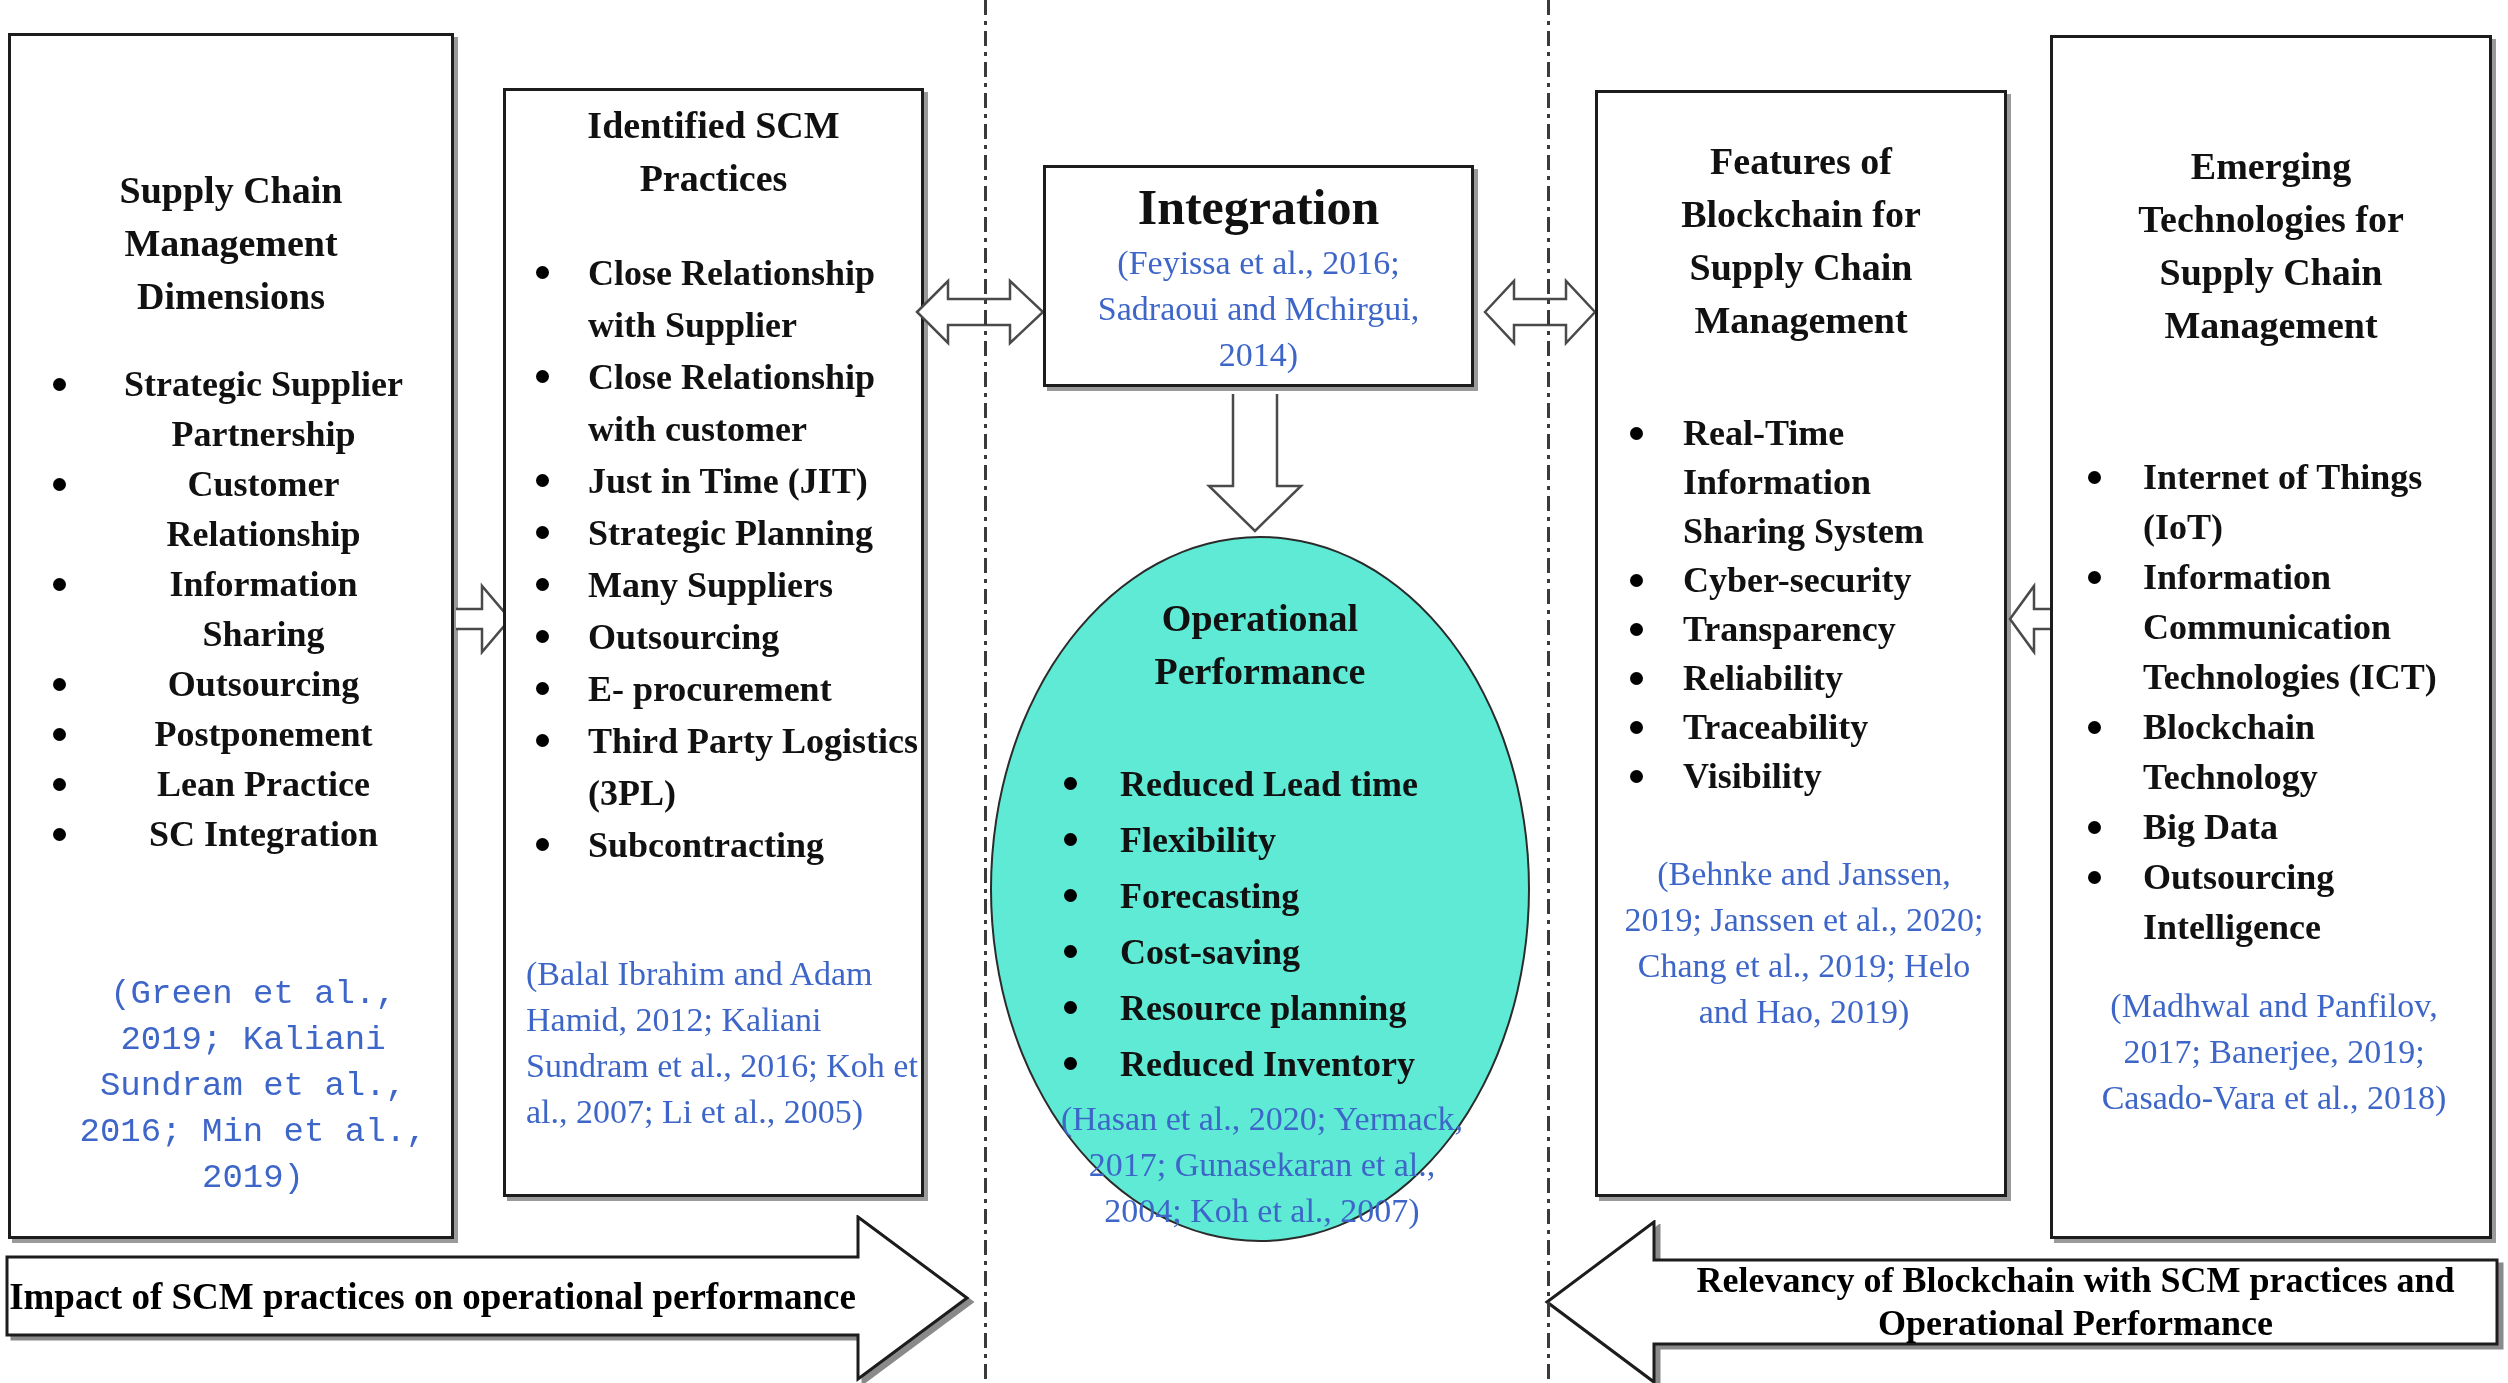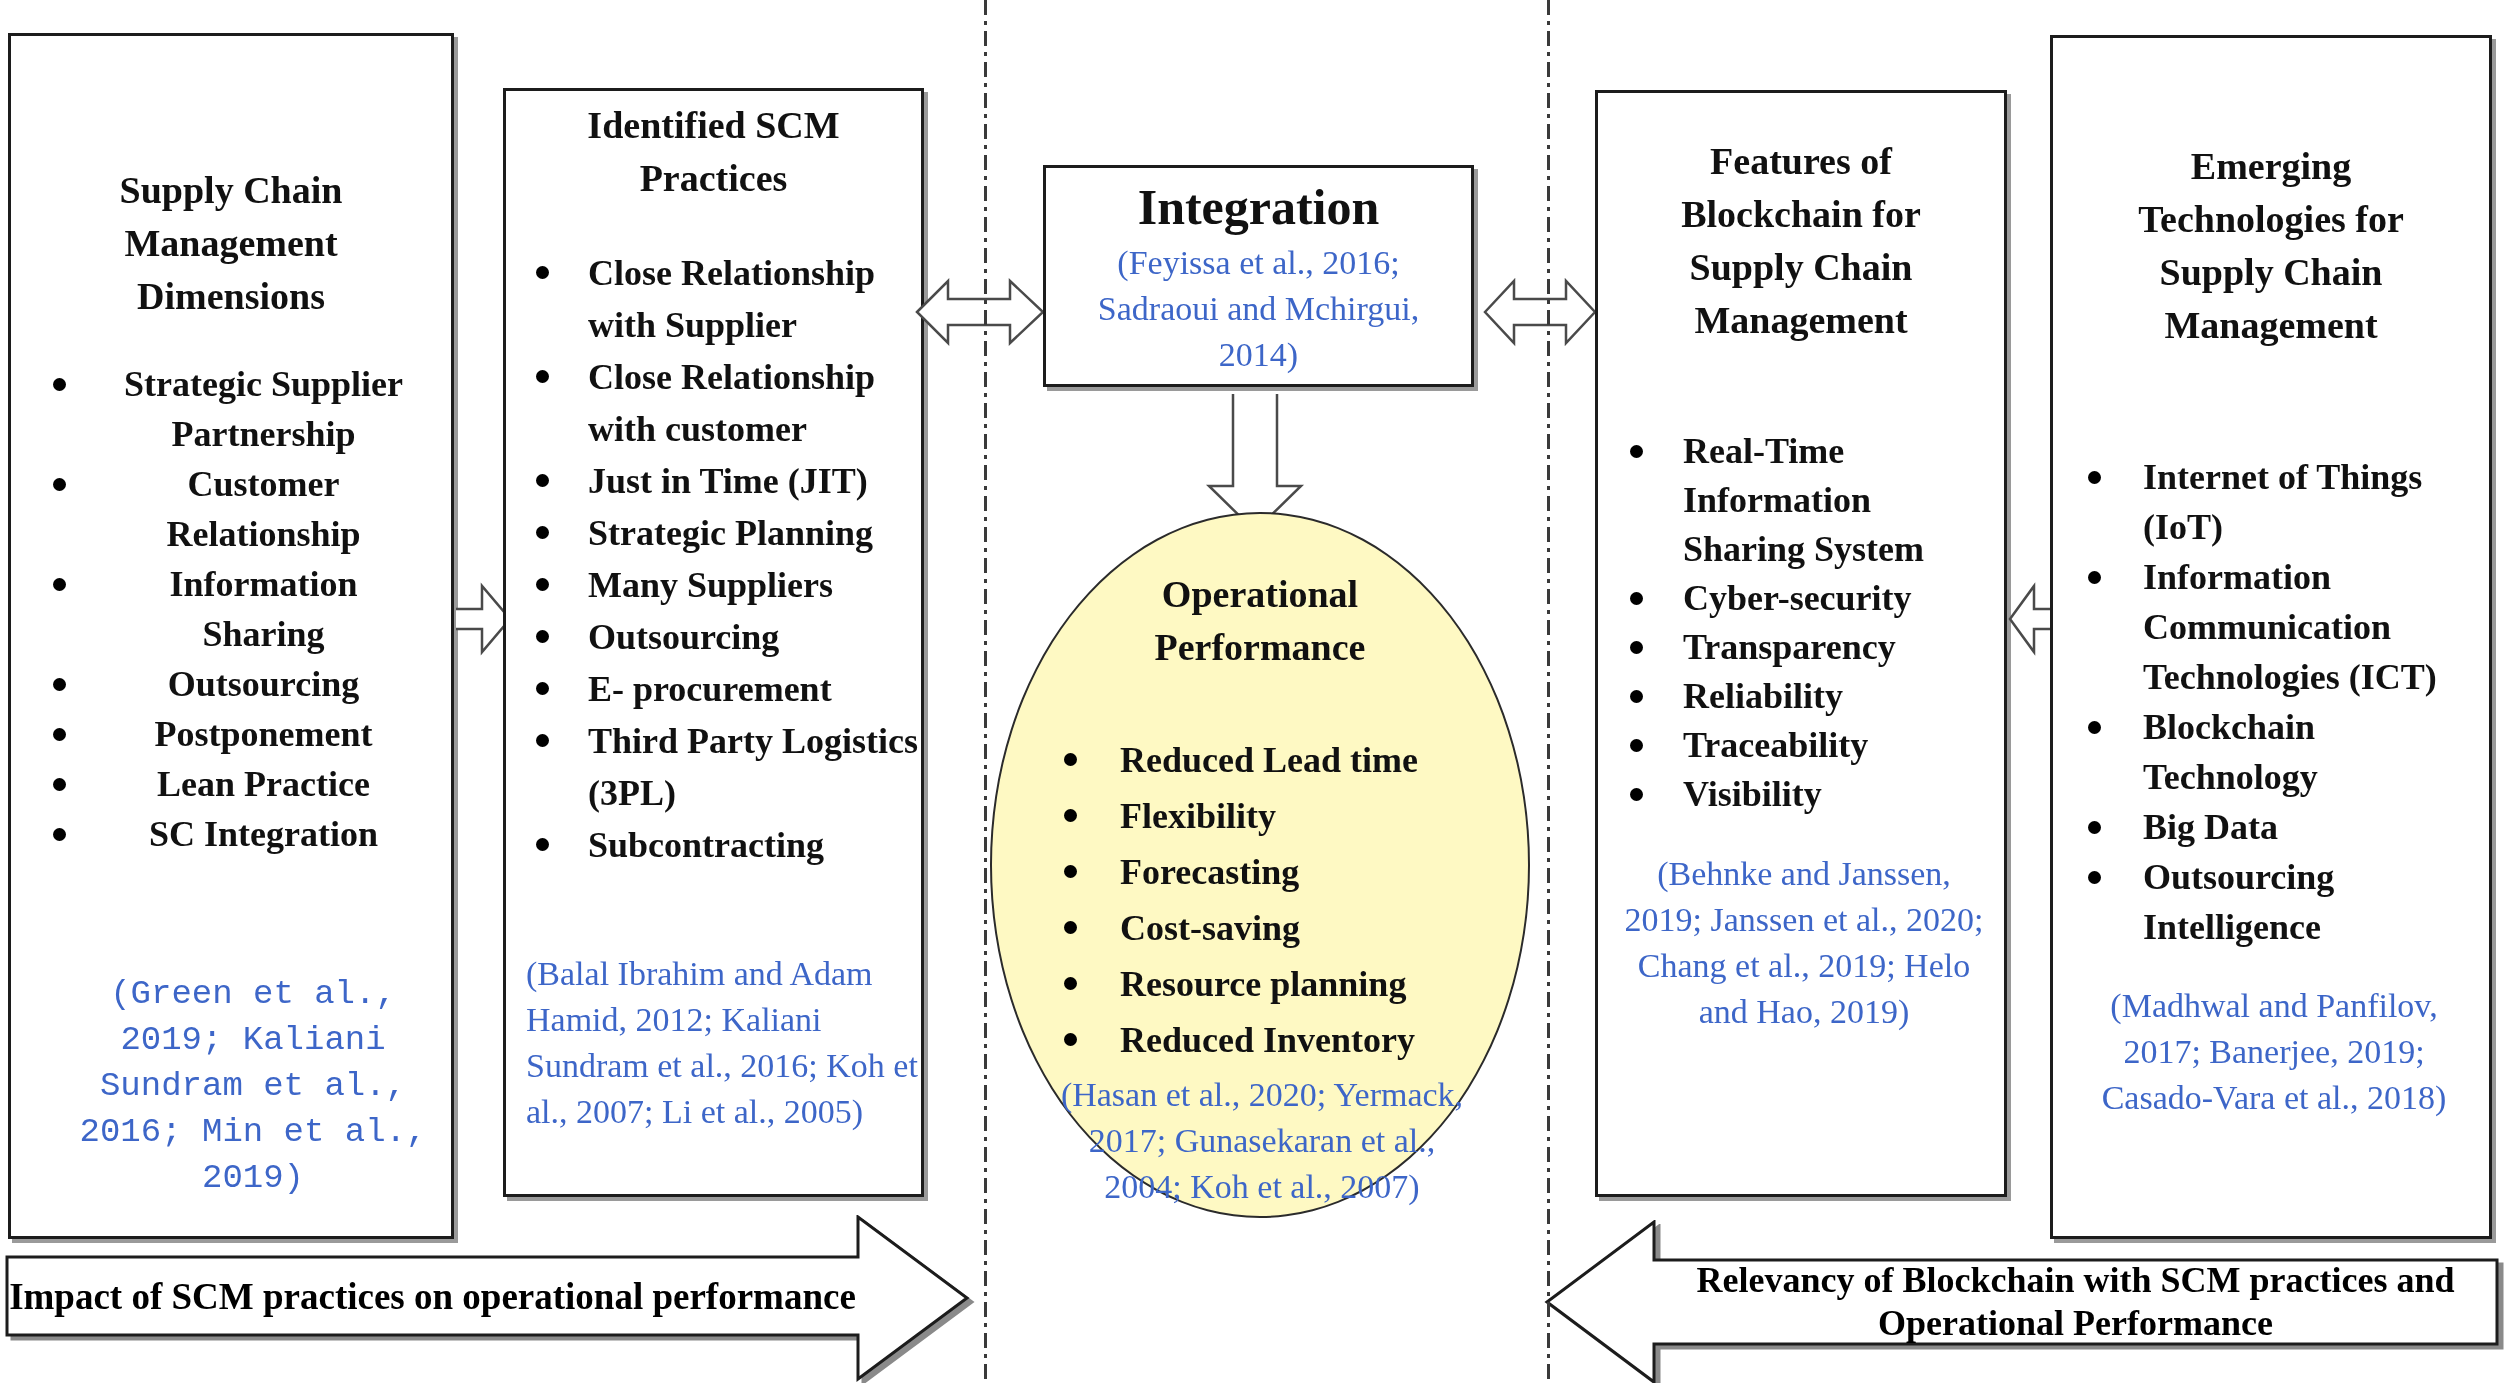--- a/index.html
+++ b/index.html
@@ -39,33 +39,33 @@
   .b2 .blist li::before { left:30px; }
   .b2 .cite { top:860px; left:20px; width:415px; text-align:left; }
 
   
   .b3 { left:1043px; top:165px; width:431px; height:222px; }
   .b3 .box-title { font-size:50px; line-height:58px; margin-top:10px; width:420px; }
   .b3 .cite { position:static; display:block; margin:4px auto 0 auto; width:370px; text-align:center; }
 
   
   .ell {
-    position:absolute; left:990px; top:512px; width:540px; height:706px;
-    border:2.5px solid #2b2b2b; border-radius:50%; background:#fef9c3;
+    position:absolute; left:990px; top:536px; width:540px; height:706px;
+    border:2.5px solid #2b2b2b; border-radius:50%; background:#5eead4;
   }
   .ell .box-title { margin-top:54px; width:320px; }
   .ell .blist { margin-top:58px; }
   .ell .blist li { padding-left:128px; padding-right:30px; line-height:56px; }
   .ell .blist li::before { left:72px; top:21px; }
   .ell .cite { top:558px; left:55px; width:430px; text-align:center; }
 
   
   .b4 { left:1595px; top:90px; width:412px; height:1107px; }
   .b4 .box-title { padding-top:42px; width:300px; }
-  .b4 .blist { margin-top:80px; }
+  .b4 .blist { margin-top:62px; }
   .b4 .blist li { padding-left:85px; padding-right:10px; line-height:49px; }
   .b4 .blist li::before { left:32px; top:18px; }
   .b4 .cite { top:758px; left:20px; width:372px; text-align:center; }
 
   
   .b5 { left:2050px; top:35px; width:442px; height:1204px; }
   .b5 .box-title { padding-top:102px; width:320px; }
   .b5 .blist { margin-top:100px; }
   .b5 .blist li { padding-left:90px; padding-right:12px; line-height:50px; }
   .b5 .blist li::before { left:35px; }

